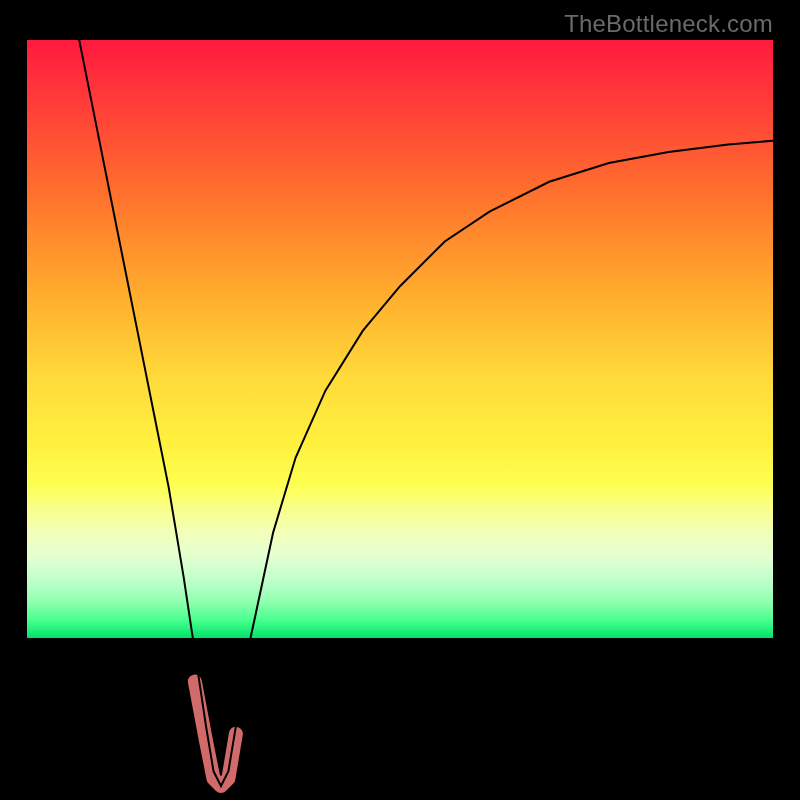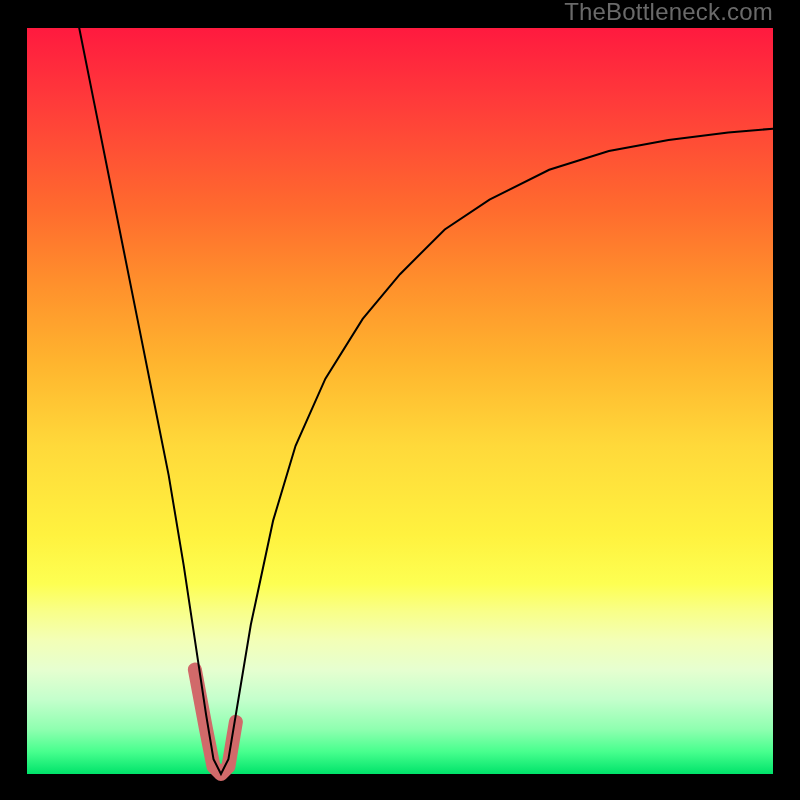--- a/index.html
+++ b/index.html
@@ -7,23 +7,23 @@
     padding: 0;
     width: 800px;
     height: 800px;
     background: #000;
     overflow: hidden;
     font-family: Arial, Helvetica, sans-serif;
   }
   .frame {
     position: absolute;
     left: 27px;
-    top: 28px;
+    top: 40px;
     width: 746px;
-    height: 746px;
+    height: 598px;
     background: linear-gradient(to bottom,
       #ff1a3f 0%,
       #ff3b3a 10%,
       #ff6a2e 24%,
       #ff8f2c 34%,
       #ffb52e 45%,
       #ffd93a 56%,
       #fff23f 68%,
       #fdff52 74.5%,
       #f9ff86 78%,

